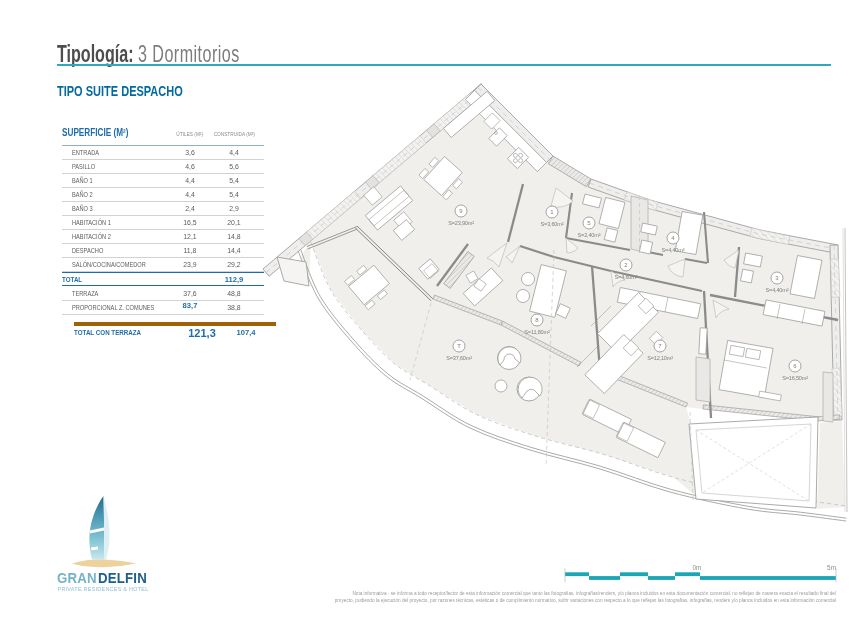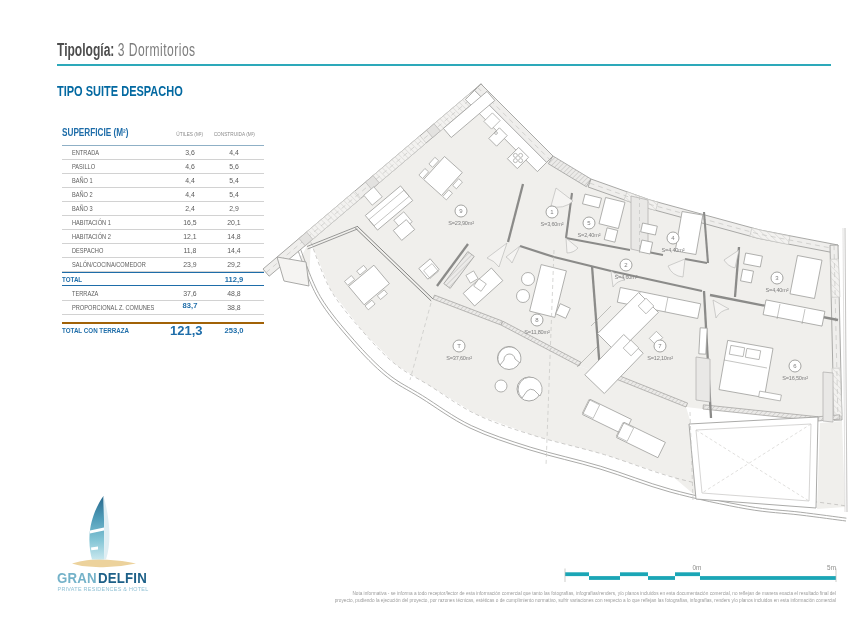--- a/index.html
+++ b/index.html
@@ -1,21 +1,21 @@
 <!DOCTYPE html>
 <html><head>
 <meta charset="utf-8">
 <style>
   html,body{margin:0;padding:0;background:#fff;width:850px;height:620px;overflow:hidden;}
   body{font-family:"Liberation Sans", sans-serif;position:relative;}
   .cond{display:inline-block;transform:scaleX(0.82);transform-origin:0 50%;white-space:nowrap;}
   .cond2{display:inline-block;transform:scaleX(0.67);transform-origin:0 50%;white-space:nowrap;}
   .cond3{display:inline-block;transform:scaleX(0.71);transform-origin:0 50%;white-space:nowrap;}
   
-  #title{position:absolute;left:57px;top:40px;font-size:18px;color:#4d4d4d;font-weight:bold;}
+  #title{position:absolute;left:57px;top:40px;font-size:24px;color:#4d4d4d;font-weight:bold;}
   #title .lt{color:#7c7c7c;font-weight:normal;letter-spacing:0.7px;}
   #rule{position:absolute;left:57px;top:64px;width:774px;height:2px;background:#2da9ba;}
   #subtitle{position:absolute;left:57px;top:82px;font-size:15.5px;color:#0369a1;font-weight:bold;}
   
   #tbl{position:absolute;left:62px;top:124px;width:202px;font-size:6.8px;color:#5c5c5c;}
   
   #logo{position:absolute;left:46px;top:488px;width:130px;height:110px;}
   
   #plan{position:absolute;left:0;top:0;width:850px;height:620px;}
   
@@ -88,24 +88,24 @@
 <div style="position:absolute;left:0;top:162.5px;width:202px;height:14.05px;border-bottom:0.5px solid #d2d2d2;box-sizing:border-box;">
       <div style="position:absolute;left:10px;top:0;height:14.05px;line-height:14.05px;font-size:6.9px;font-weight:normal;color:#5c5c5c;"><span class="cond">TERRAZA</span></div>
       <div style="position:absolute;left:108px;top:0;width:40px;height:14.05px;line-height:14.05px;font-size:6.9px;font-weight:normal;color:#5c5c5c;text-align:center;">37,6</div>
       <div style="position:absolute;left:152px;top:0;width:40px;height:14.05px;line-height:14.05px;font-size:6.9px;font-weight:normal;color:#5c5c5c;text-align:center;">48,8</div>
     </div>
 <div style="position:absolute;left:0;top:176.6px;width:202px;height:14.05px;border-bottom:0.5px solid #d2d2d2;box-sizing:border-box;">
       <div style="position:absolute;left:10px;top:0;height:14.05px;line-height:14.05px;font-size:6.9px;font-weight:normal;color:#5c5c5c;"><span class="cond">PROPORCIONAL Z. COMUNES</span></div>
       <div style="position:absolute;left:108px;top:0;width:40px;height:14.05px;line-height:14.05px;font-size:6.9px;font-weight:normal;color:#5c5c5c;text-align:center;"></div>
       <div style="position:absolute;left:152px;top:0;width:40px;height:14.05px;line-height:14.05px;font-size:6.9px;font-weight:normal;color:#5c5c5c;text-align:center;">38,8</div>
     </div>
-<div style="position:absolute;left:0;top:197.6px;width:202px;height:14.05px;border-top:2px solid #a16207;box-sizing:border-box;">
+<div style="position:absolute;left:12px;top:197.6px;width:202px;height:14.05px;border-top:4px solid #a16207;box-sizing:border-box;">
       <div style="position:absolute;left:0px;top:0;height:14.05px;line-height:14.05px;font-size:7.6px;font-weight:bold;color:#1e6da9;"><span class="cond">TOTAL CON TERRAZA</span></div>
-      <div style="position:absolute;left:108px;top:0;width:40px;height:14.05px;line-height:14.05px;font-size:13px;font-weight:bold;color:#1e6da9;text-align:left;">121,3</div>
-      <div style="position:absolute;left:152px;top:0;width:40px;height:14.05px;line-height:14.05px;font-size:7.6px;font-weight:bold;color:#1e6da9;text-align:center;">253,0</div>
+      <div style="position:absolute;left:108px;top:0;width:40px;height:14.05px;line-height:14.05px;font-size:11px;font-weight:bold;color:#1e6da9;text-align:center;">121,3</div>
+      <div style="position:absolute;left:152px;top:0;width:40px;height:14.05px;line-height:14.05px;font-size:7.6px;font-weight:bold;color:#1e6da9;text-align:center;">107,4</div>
     </div>
 </div>
 
 <svg id="logo" viewBox="0 0 130 110">
 <defs>
       <linearGradient id="sailg" x1="0" y1="0" x2="0" y2="1">
         <stop offset="0" stop-color="#27688c"></stop>
         <stop offset="0.35" stop-color="#4f9cb8"></stop>
         <stop offset="0.7" stop-color="#85c6d6"></stop>
         <stop offset="1" stop-color="#c8e7ee"></stop>

